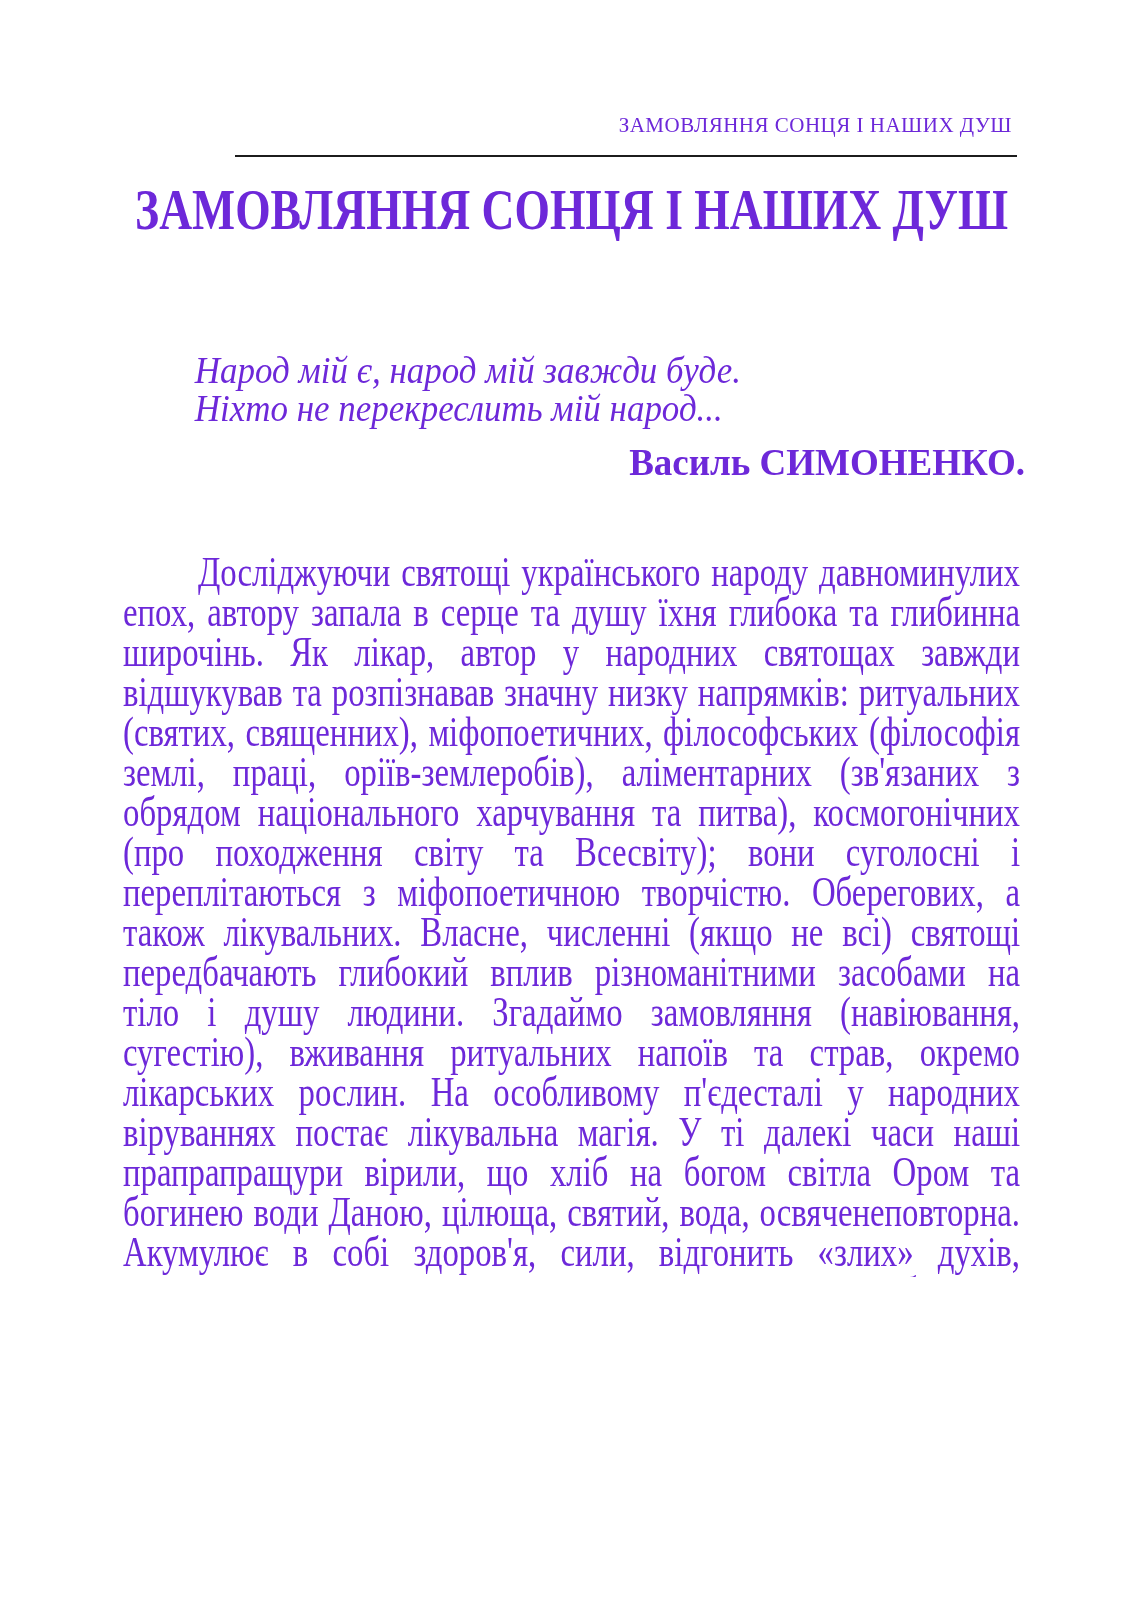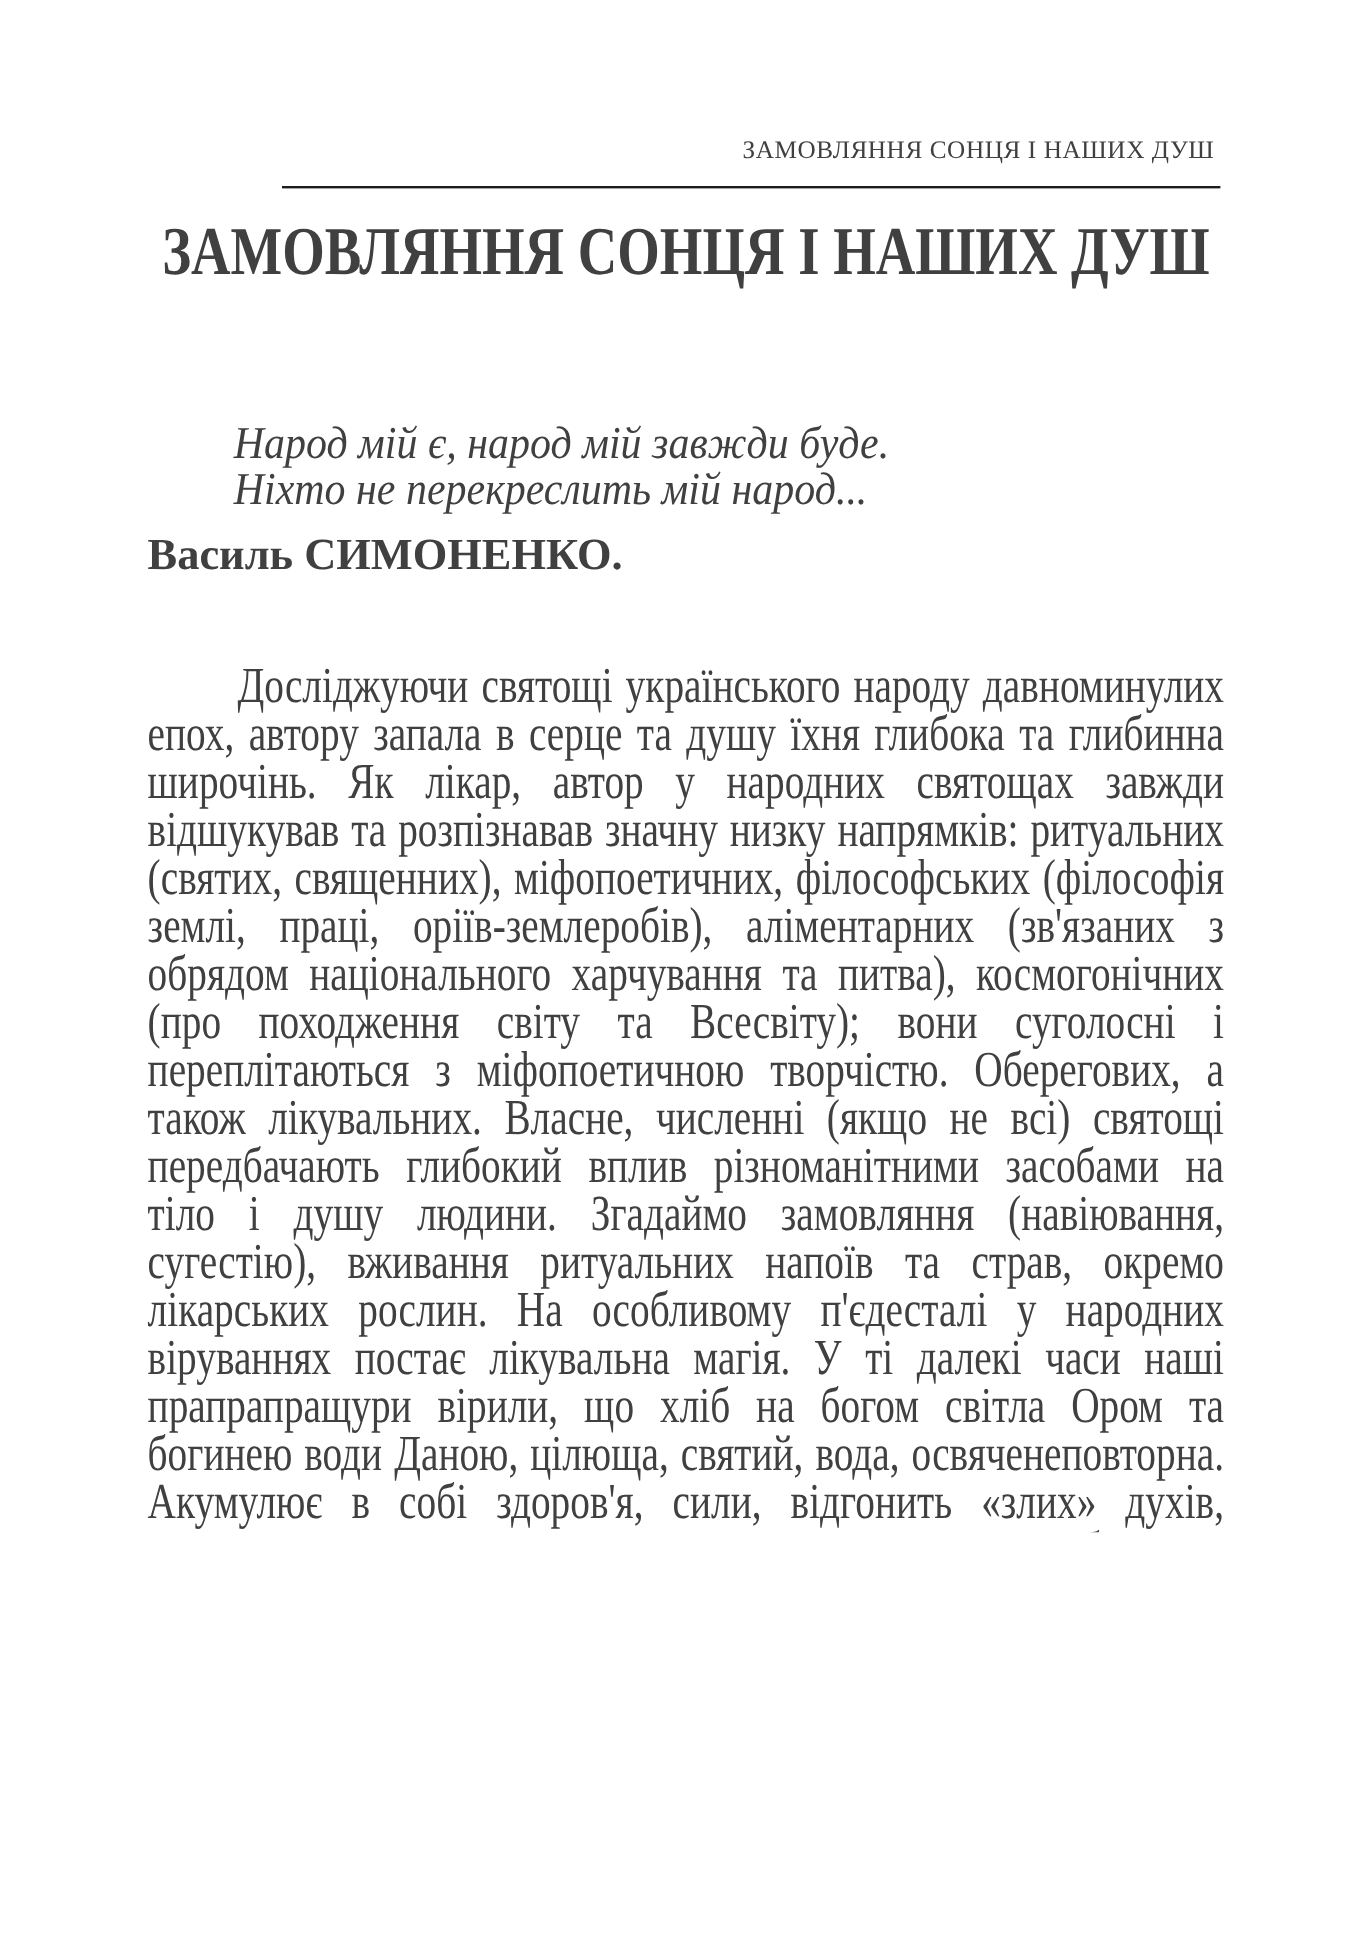--- a/index.html
+++ b/index.html
@@ -5,21 +5,21 @@
   html, body {
     margin: 0;
     padding: 0;
     background: #ffffff;
   }
   .page {
     position: relative;
     width: 1142px;
     height: 1277px;
     background: #ffffff;
-    color: #404040;
+    color: #6d28d9;
     font-family: "Liberation Serif", "DejaVu Serif", serif;
     overflow: hidden;
   }
 
   
   .running-header {
     position: absolute;
     top: 113px;
     left: 123px;
     width: 889px;
@@ -71,20 +71,21 @@
   .ep-line {
     transform: scaleX(0.92);
     transform-origin: 100% 50%;
     white-space: nowrap;
   }
   .attribution {
     position: absolute;
     top: 443px;
     left: 123px;
     width: 902px;
+    text-align: right;
     font-weight: bold;
     font-size: 37px;
     line-height: 40px;
     white-space: nowrap;
   }
 
   
   .body-scale {
     position: absolute;
     top: 552px;

